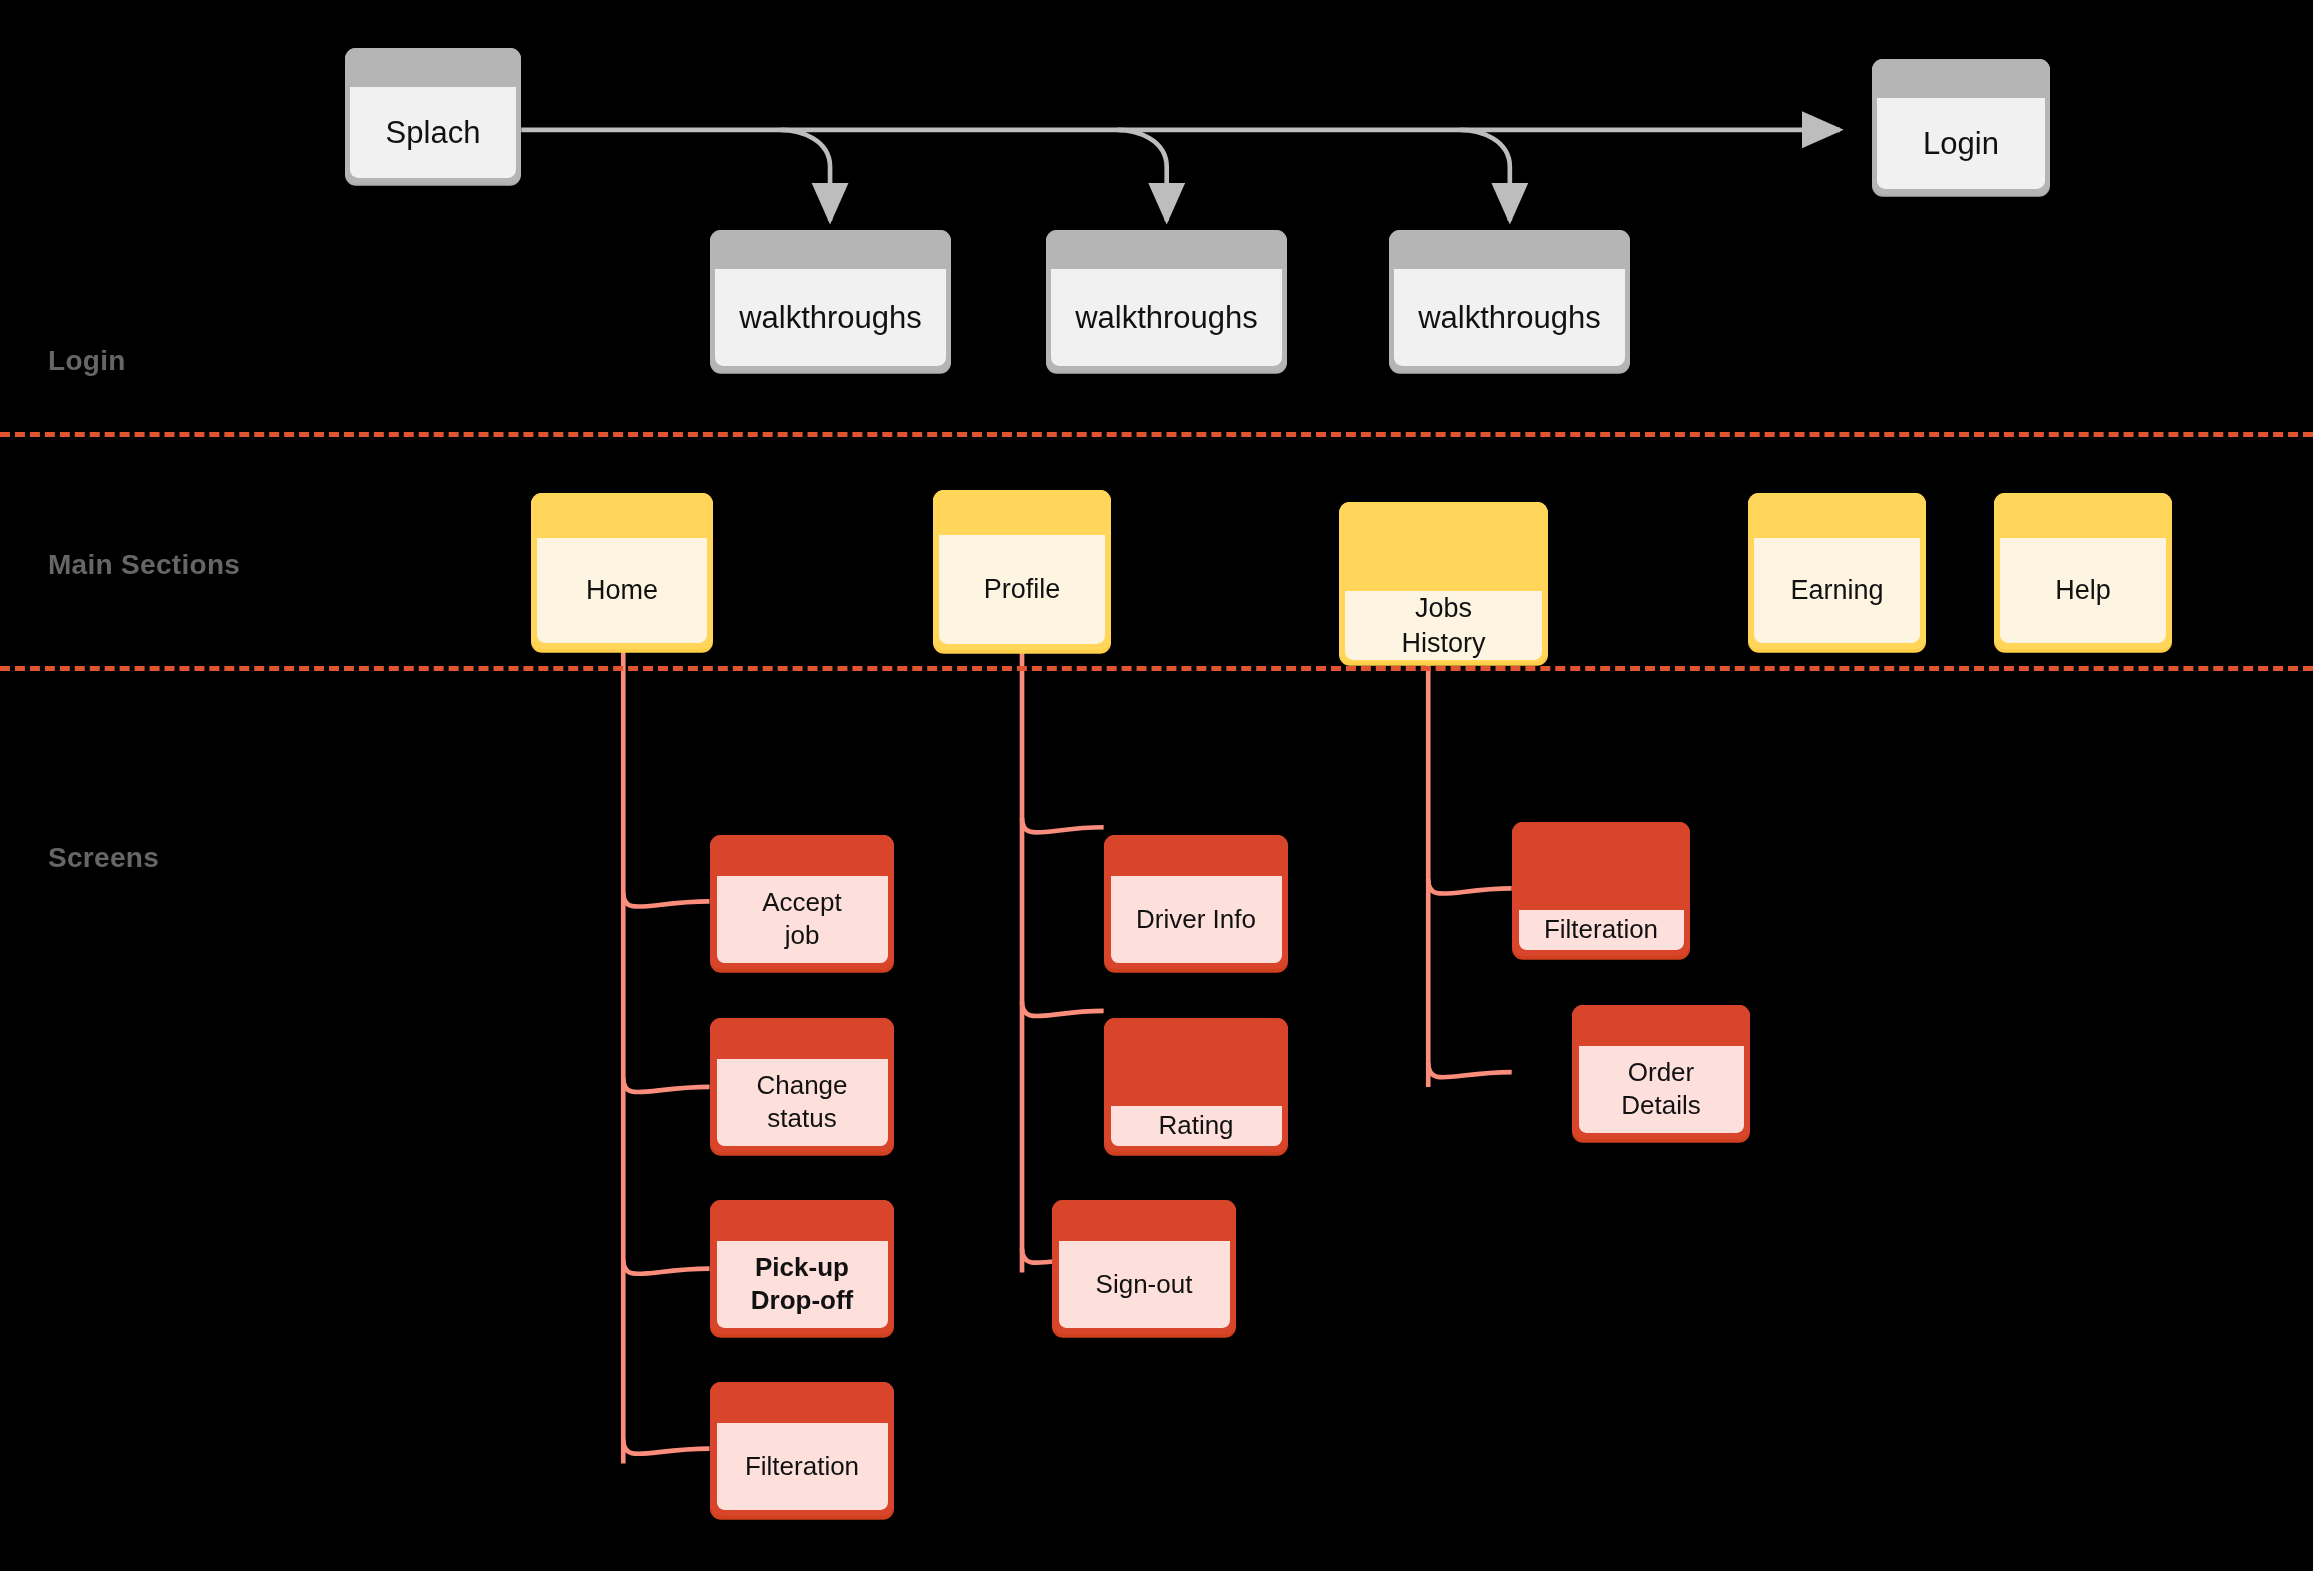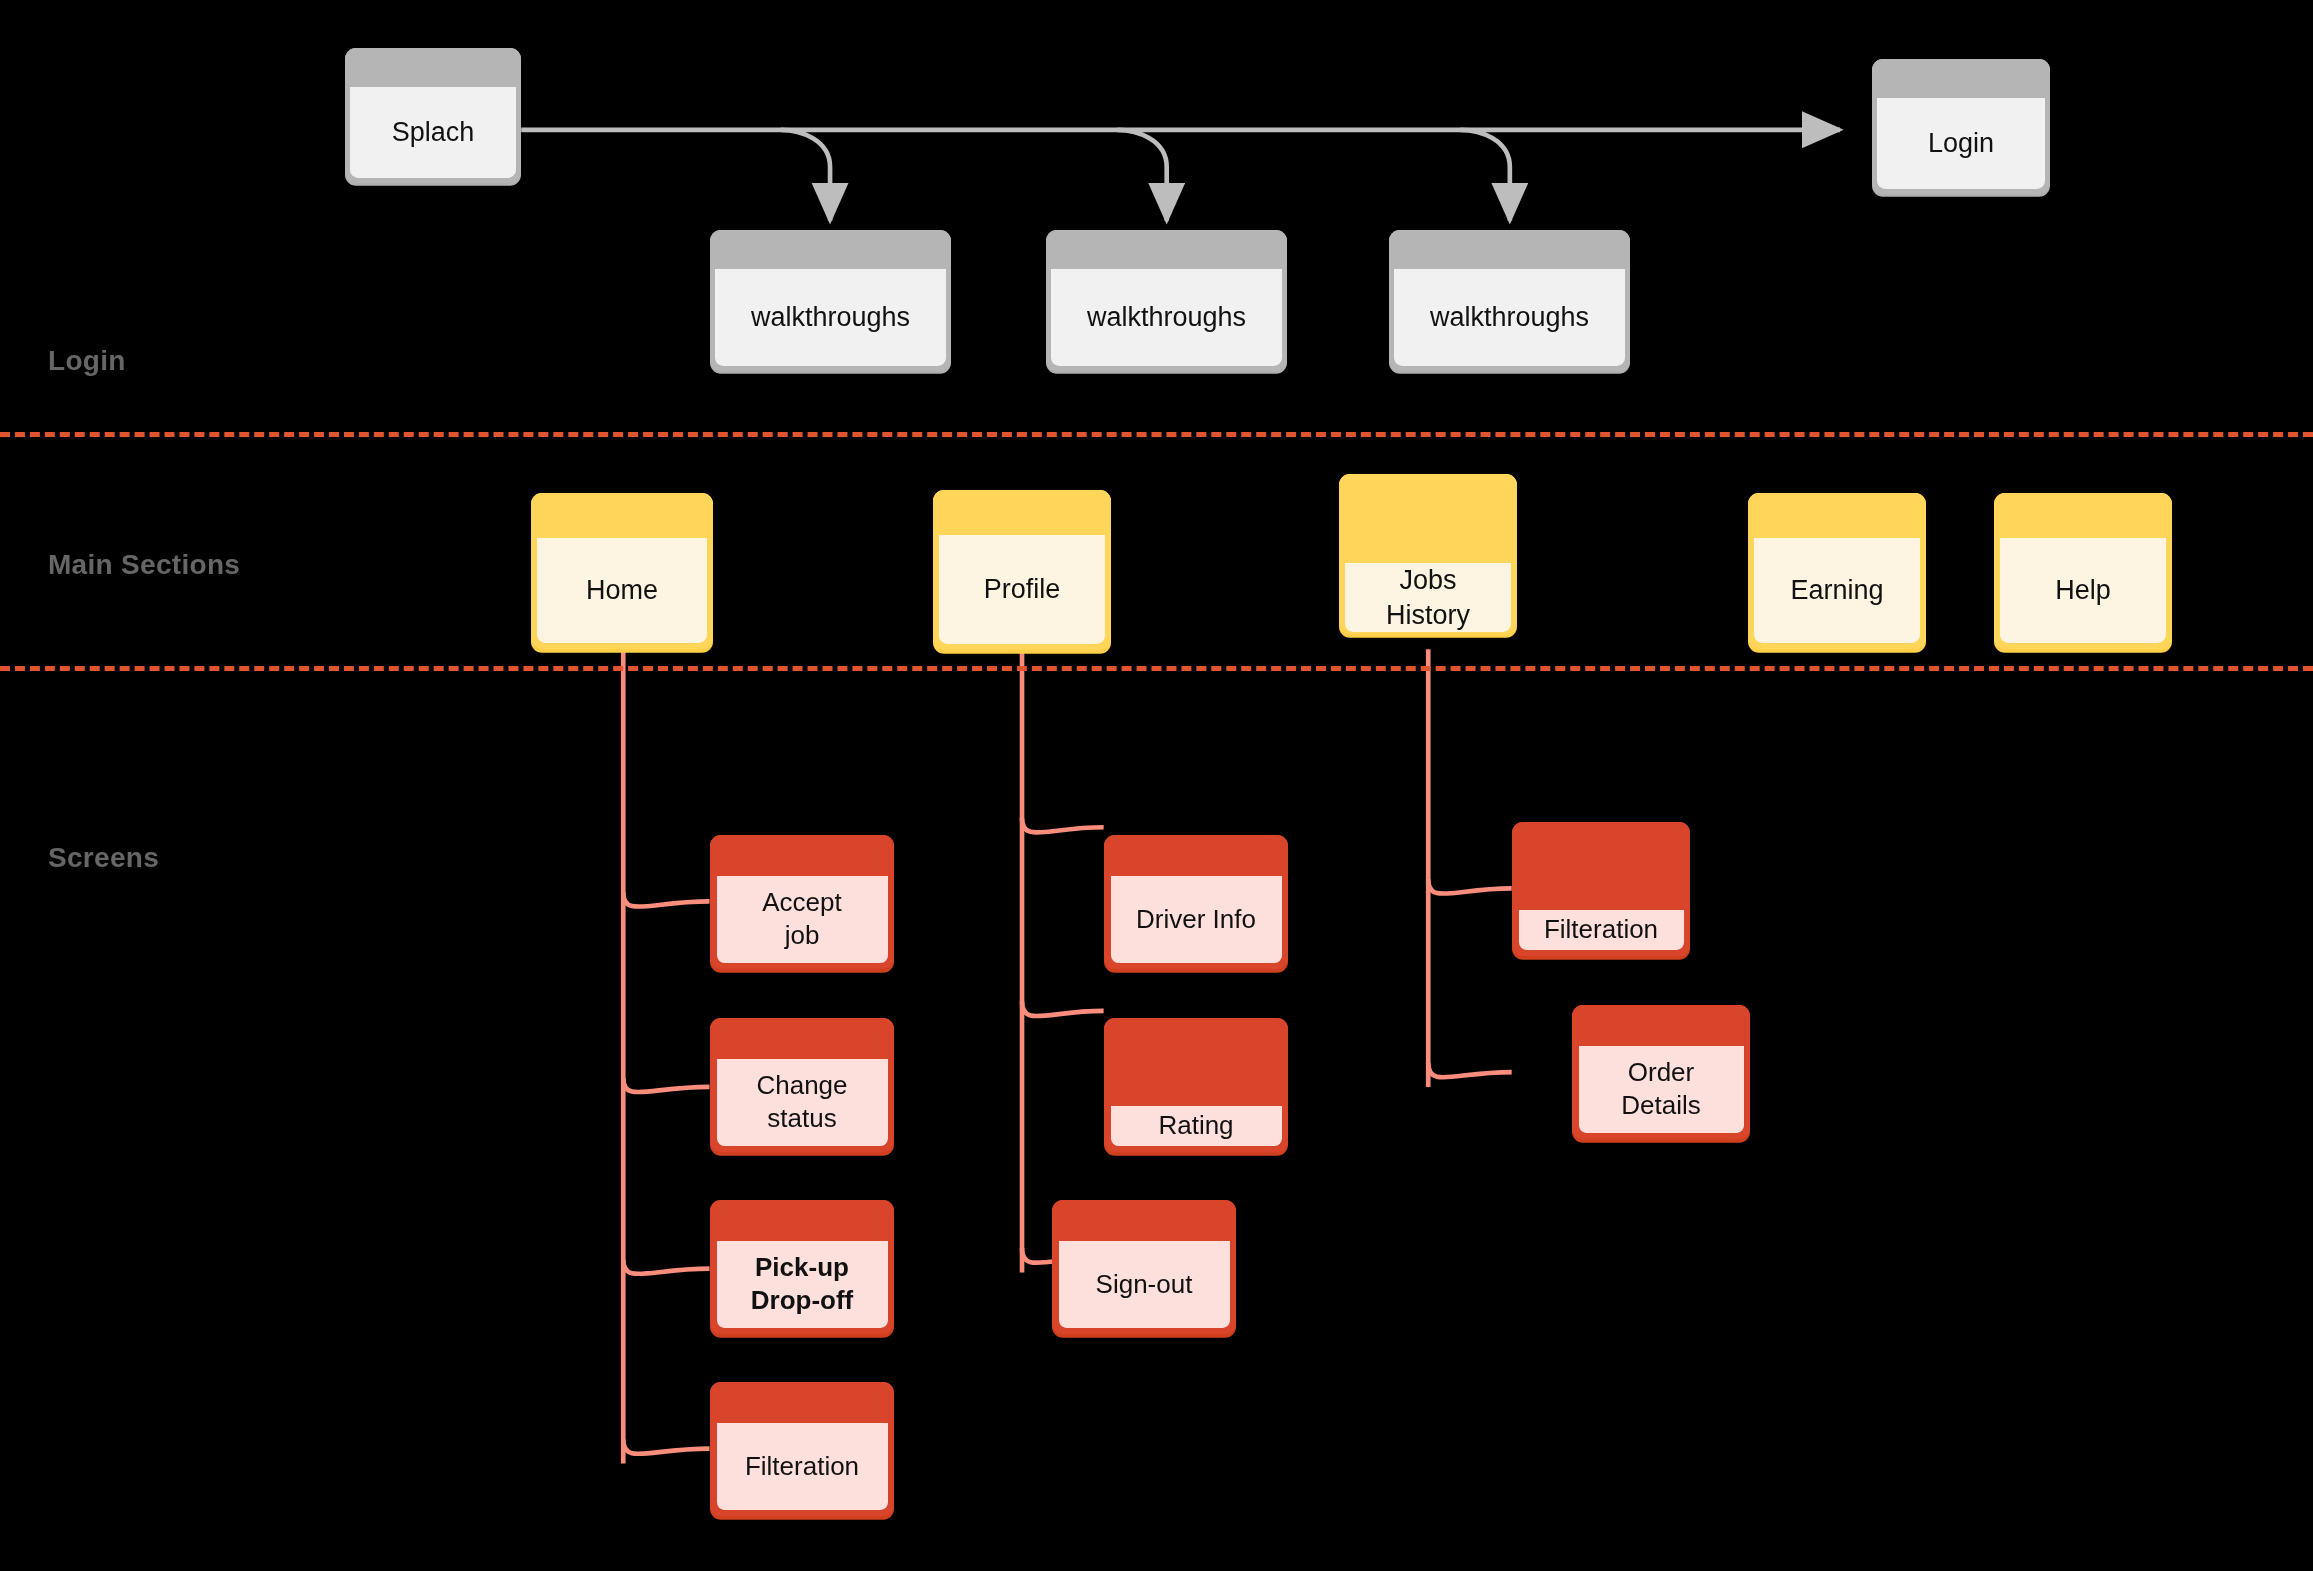--- a/index.html
+++ b/index.html
@@ -63,21 +63,21 @@
   .node.grey {
     background: #b5b5b5;
     box-shadow: 0 2.8px 0 0 #b0b0b0;
   }
   .node.grey .bar {
     height: 39px;
     background: #b5b5b5;
   }
   .node.grey .body {
     background: #f1f1f1;
-    font-size: 27px;
+    font-size: 31px;
     margin: 0 4.6px 4.6px 4.6px;
     border-radius: 0 0 8.3px 8.3px;
   }
 
   
   .node.yellow {
     background: #ffd659;
     box-shadow: 0 3.7px 0 0 #ffcf49;
   }
   .node.yellow .bar {
@@ -186,21 +186,21 @@
   <div class="node yellow" style="left:531px; top:493px; width:182px; height:156px;">
     <div class="bar"></div>
     <div class="body">Home</div>
   </div>
 
   <div class="node yellow" style="left:933px; top:490px; width:178px; height:160px;">
     <div class="bar"></div>
     <div class="body">Profile</div>
   </div>
 
-  <div class="node yellow" style="left:1339px; top:474px; width:178px; height:160px;gap:44px;">
+  <div class="node yellow" style="left:1339px; top:502px; width:209px; height:160px;gap:44px;">
     <div class="bar"></div>
     <div class="body">
       <div>
         <div>Jobs</div>
         <div>History</div>
       </div>
     </div>
   </div>
 
   <div class="node yellow" style="left:1748px; top:493px; width:178px; height:156px;">

